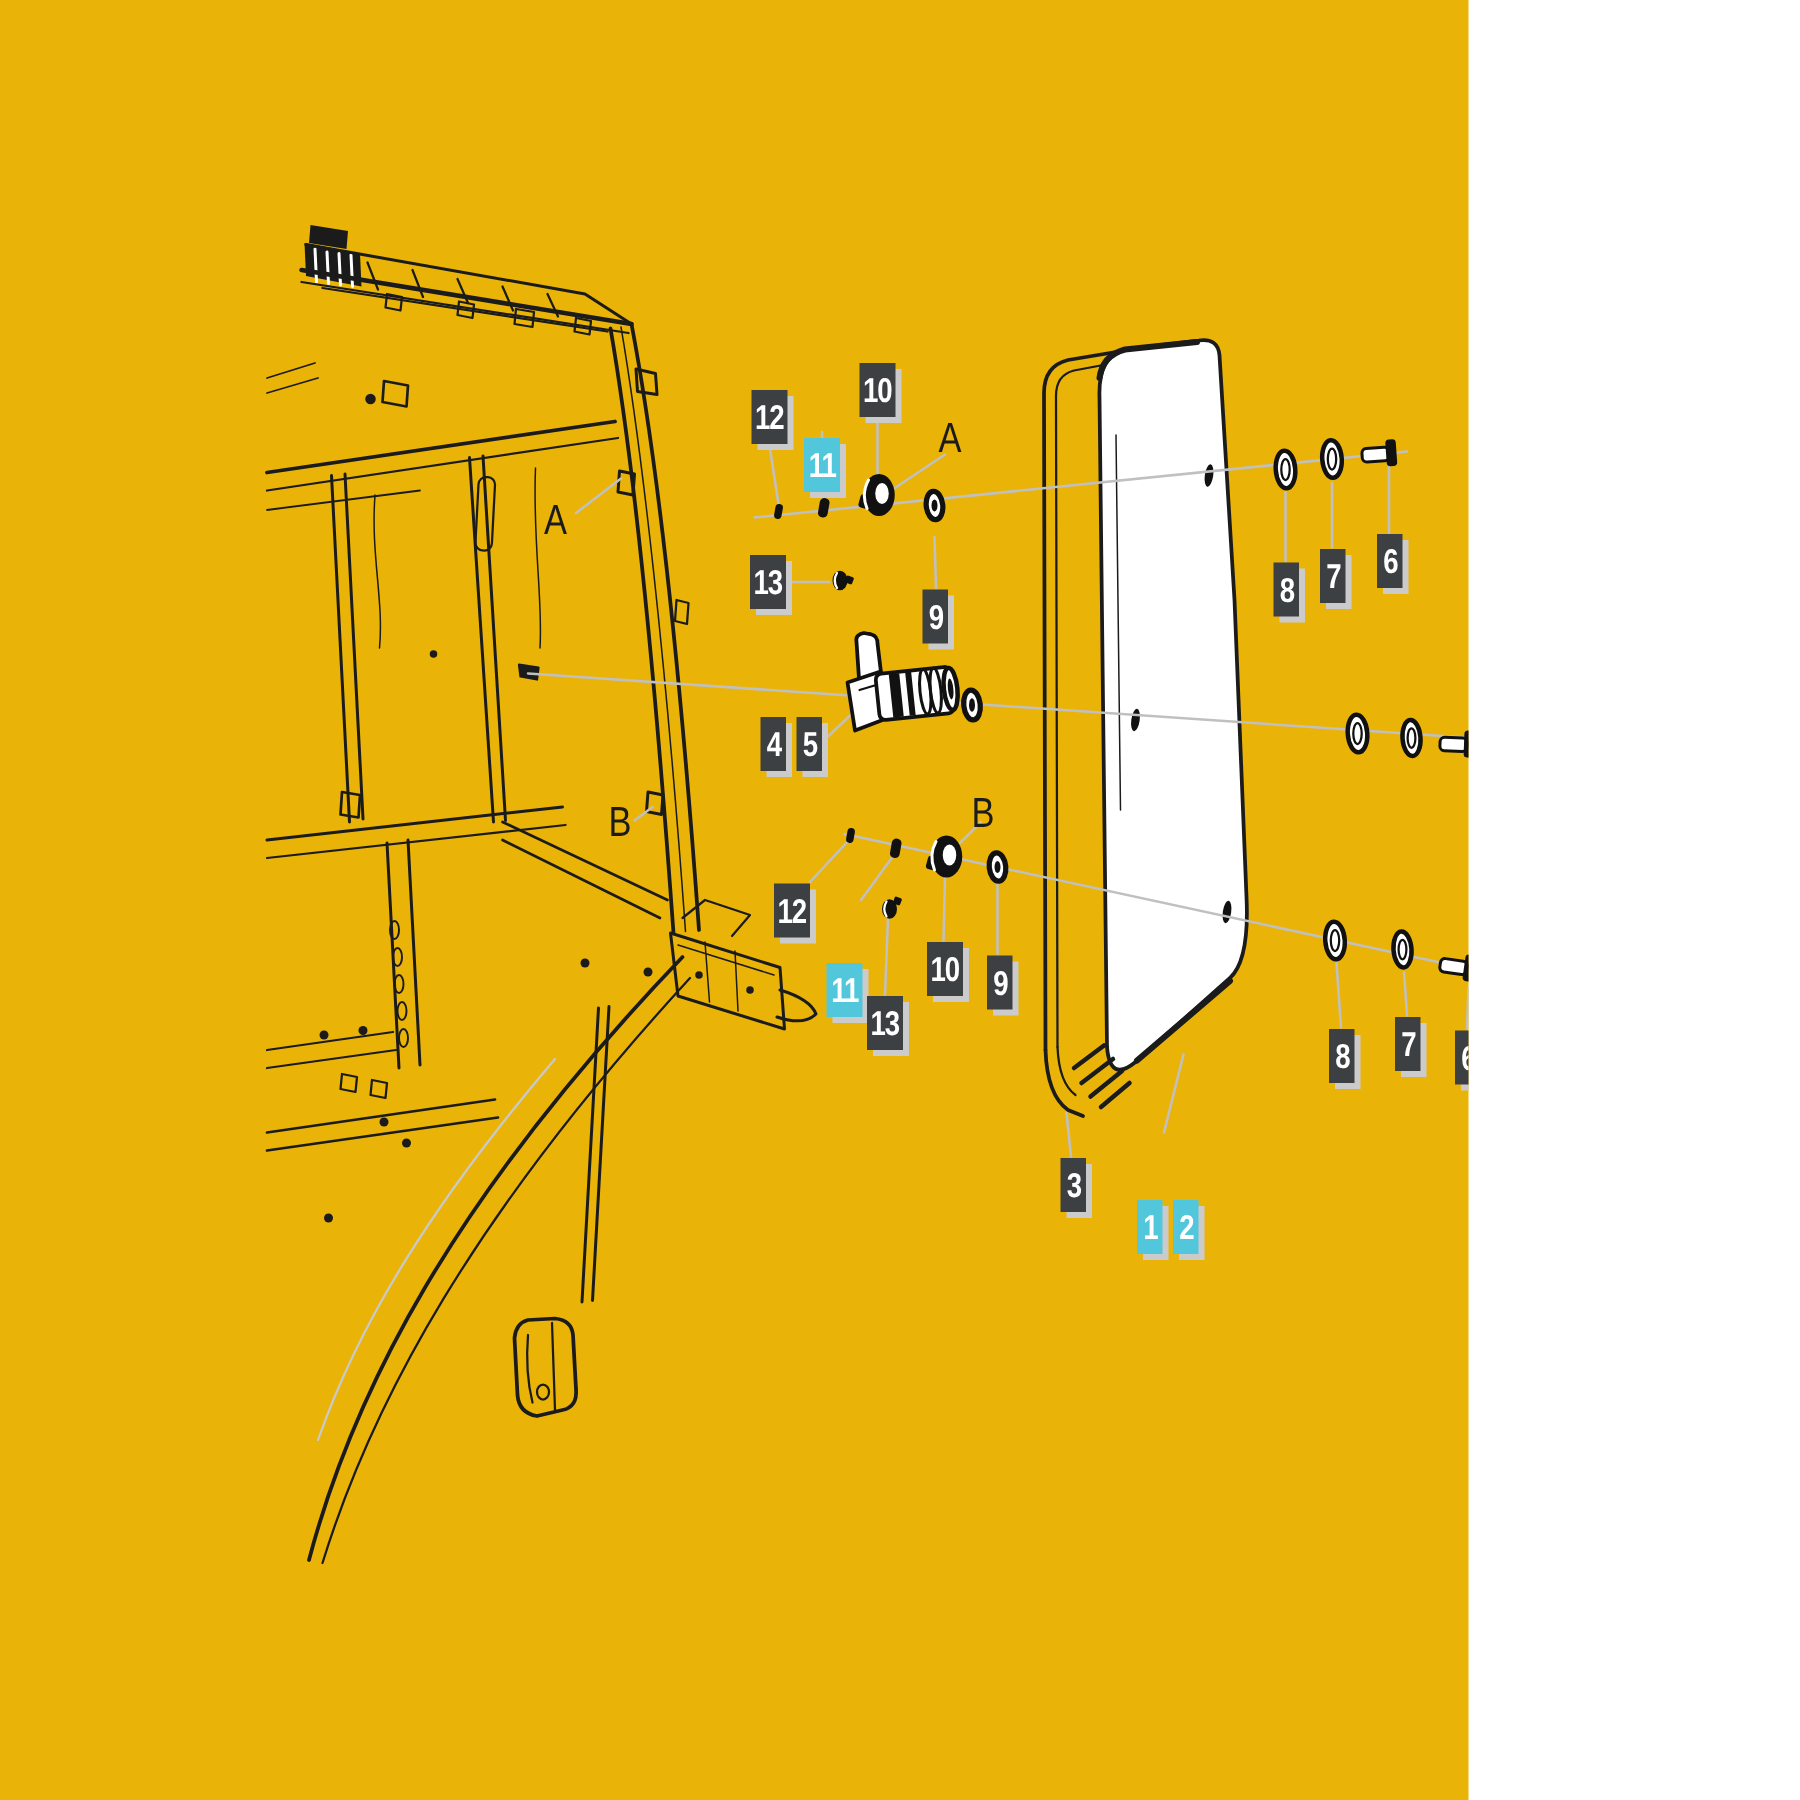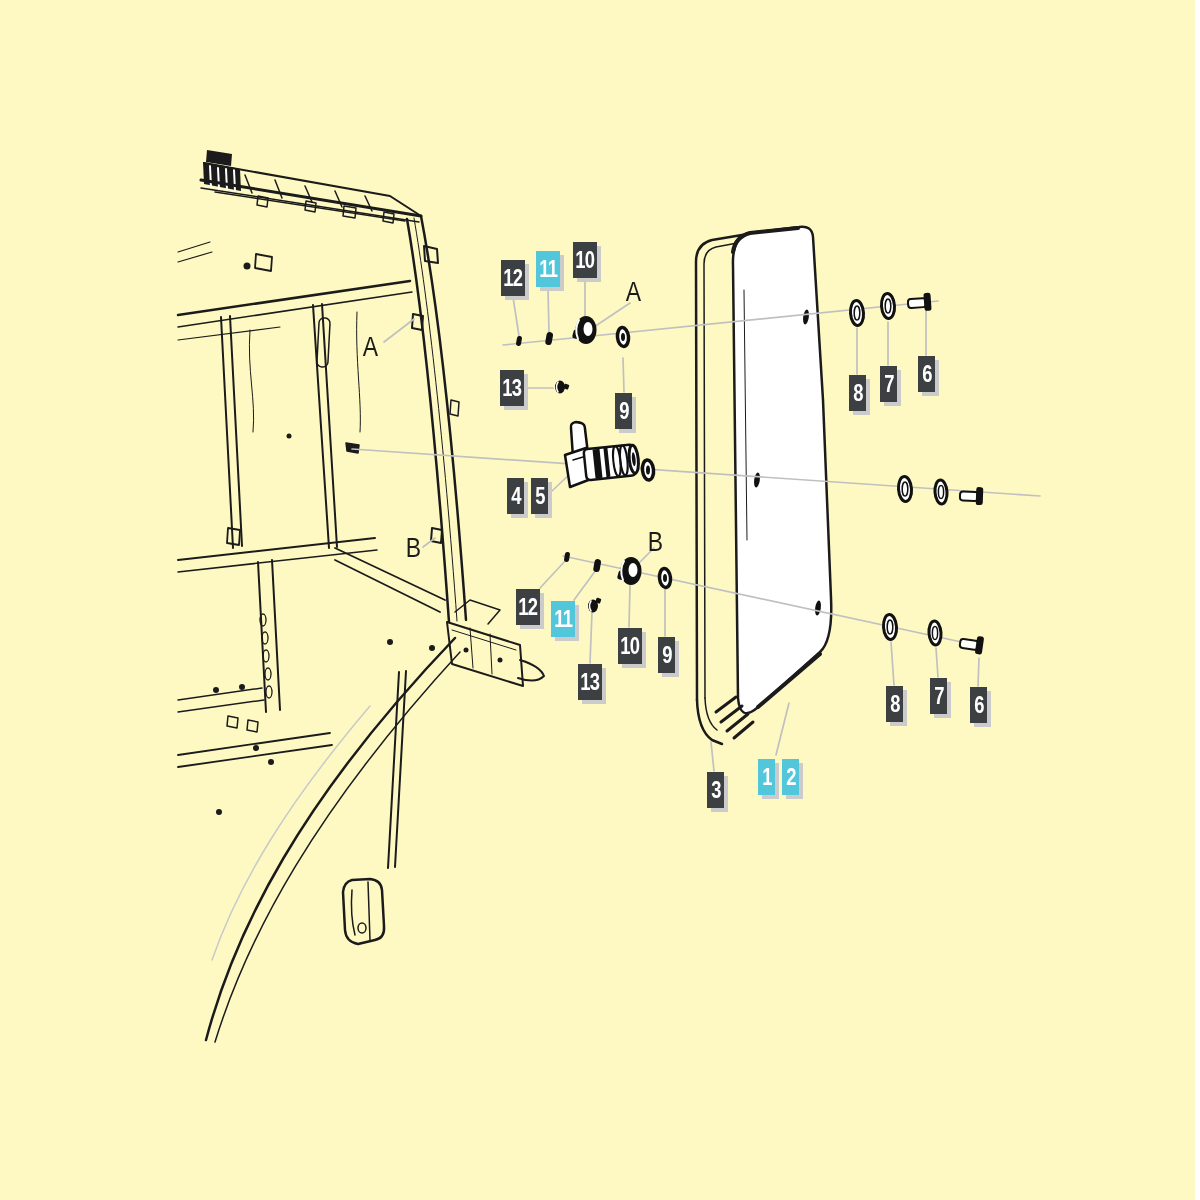--- a/index.html
+++ b/index.html
@@ -1,22 +1,22 @@
 <!DOCTYPE html>
 <html><head>
 <meta charset="utf-8">
 <style>
   html,body{margin:0;padding:0;background:#fff;}
-  #stage{position:relative;width:1195px;height:1200px;background:#fef9c3;overflow:hidden;
+  #stage{position:relative;width:979px;height:1200px;background:#eab308;overflow:hidden;
          font-family:"Liberation Sans",sans-serif;}
   #artwork{position:absolute;left:0;top:0;}
   .plabel{position:absolute;height:36px;display:flex;align-items:center;justify-content:center;
           box-shadow:4px 4px 0 #cbcbcb;}
   .plabel.dark{background:#3d4043;}
-  .plabel.cyan{background:#52c7dc;}
+  .plabel.cyan{background:#52c7dc;margin-top:41px;}
   .plabel span{color:#fff;font-size:23px;font-weight:bold;letter-spacing:-1px;
                transform:scaleX(0.8);line-height:36px;}
   .w2{width:24px;} .w1{width:17px;}
   .refletter{position:absolute;color:#1b1b1b;font-size:28px;font-weight:400;
              transform:scaleX(0.82);}
 </style>
 </head>
 <body>
 
 <div id="stage">

